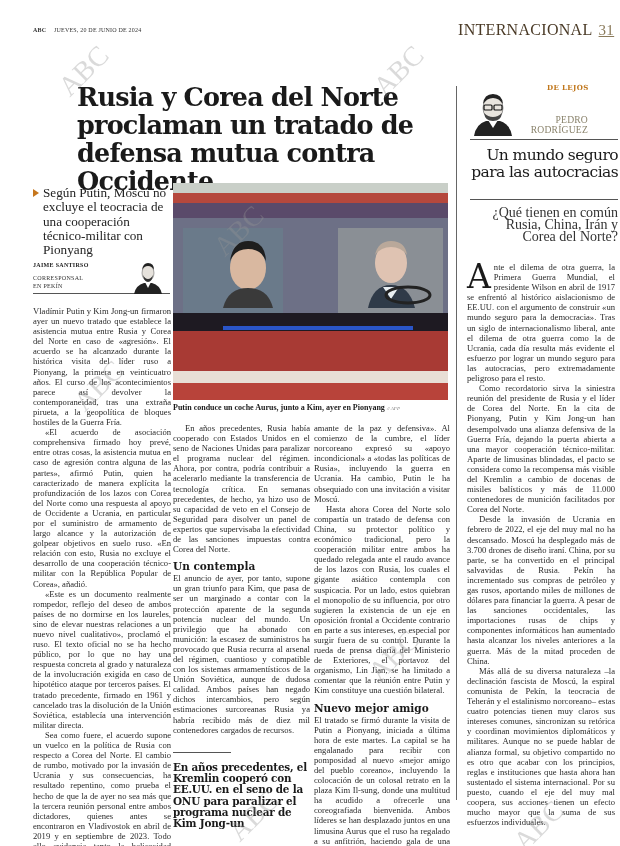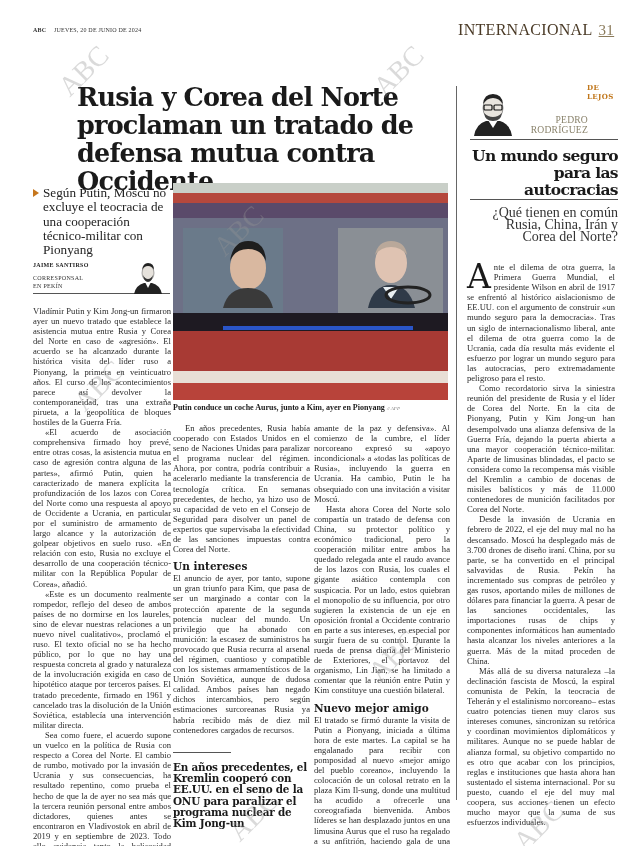--- a/index.html
+++ b/index.html
@@ -30,25 +30,25 @@
   .c2 { left: 173px; top: 423px; width: 137px; }
   .c3 { left: 314px; top: 423px; width: 136px; }
 
   .photo { position: absolute; left: 173px; top: 183px; width: 275px; height: 217px; overflow: hidden; background: #b8463c; }
   .caption { position: absolute; left: 173px; top: 403px; width: 278px; font-family: "Liberation Serif", serif; font-size: 8px; font-weight: bold; color: #1a1a1a; }
   .caption .credit { font-weight: normal; font-style: italic; font-size: 5px; color: #777; margin-left: 2px; }
   .pull-text { position: absolute; left: 173px; top: 762px; width: 137px; font-family: "DejaVu Serif", serif; font-size: 10.4px; line-height: 11.2px; font-weight: bold; color: #1a1a1a; letter-spacing: -0.2px; }
   .pull-rule { position: absolute; left: 173px; top: 752px; width: 58px; border-top: 1px solid #555; }
 
   .sidebar-line { position: absolute; left: 456px; top: 86px; width: 1px; height: 714px; background: #666; }
-  .op-tag { position: absolute; left: 547px; top: 83px; font-family: "DejaVu Serif", serif; font-weight: bold; font-size: 7px; color: #c0761a; letter-spacing: 0.4px; margin-left: 40px; }
+  .op-tag { position: absolute; left: 547px; top: 83px; font-family: "DejaVu Serif", serif; font-weight: bold; font-size: 7px; color: #c0761a; letter-spacing: 0.4px; }
   .op-photo { position: absolute; left: 468px; top: 86px; width: 50px; height: 50px; }
   .op-author { position: absolute; left: 510px; top: 115px; width: 78px; text-align: right; font-family: "Liberation Serif", serif; font-size: 9.6px; line-height: 10px; color: #8a836c; letter-spacing: 0.2px; }
   .op-rule1 { position: absolute; left: 470px; top: 139px; width: 148px; border-top: 1px solid #555; }
-  .op-title { position: absolute; left: 470px; top: 147px; width: 148px; text-align: right; font-family: "DejaVu Serif", serif; font-weight: bold; font-size: 15.5px; line-height: 17px; color: #1a1a1a; letter-spacing: -0.6px; }
+  .op-title { position: absolute; left: 470px; top: 147px; width: 148px; text-align: right; font-family: "DejaVu Serif", serif; font-weight: normal; font-size: 15.5px; line-height: 17px; color: #1a1a1a; letter-spacing: -0.6px; }
   .op-rule2 { position: absolute; left: 470px; top: 199px; width: 148px; border-top: 1px solid #555; }
   .op-deck { position: absolute; left: 470px; top: 207px; width: 148px; text-align: right; font-family: "Liberation Serif", serif; font-size: 14px; line-height: 12.2px; color: #333; }
   .c4 { left: 467px; top: 262px; width: 148px; }
   .dropcap { float: left; font-family: "DejaVu Serif", serif; font-size: 33px; line-height: 28px; margin: 1px 3px 0 0; color: #1a1a1a; }
 
   .watermark { position: absolute; font-family: "Liberation Serif", serif; font-size: 28px; color: rgba(150,150,150,0.35); transform: rotate(-45deg); pointer-events: none; }
 </style>
 </head>
 <body>
 
@@ -111,21 +111,21 @@
     <rect x="0" y="188" width="275" height="12" fill="#e8ded5"></rect>
     <rect x="0" y="200" width="275" height="17" fill="#b8433a"></rect>
   </svg>
 </div>
 <div class="caption">
   <span>Putin conduce un coche Aurus, junto a Kim, ayer en Pionyang</span><span class="credit">// AFP</span>
 </div>
 
 <div class="col c2">
   <p>En años precedentes, Rusia había cooperado con Estados Unidos en el seno de Naciones Unidas para paralizar el programa nuclear del régimen. Ahora, por contra, podría contribuir a acelerarlo mediante la transferencia de tecnología crítica. En semanas precedentes, de hecho, ya hizo uso de su capacidad de veto en el Consejo de Seguridad para disolver un panel de expertos que supervisaba la efectividad de las sanciones impuestas contra Corea del Norte.</p>
-  <h3>Un intereses</h3>
+  <h3>Un contempla</h3>
   <p class="noindent">El anuncio de ayer, por tanto, supone un gran triunfo para Kim, que pasa de ser un marginado a contar con la protección aparente de la segunda potencia nuclear del mundo. Un privilegio que ha abonado con munición: la escasez de suministros ha provocado que Rusia recurra al arsenal del régimen, cuantioso y compatible con los sistemas armamentísticos de la Unión Soviética, aunque de dudosa calidad. Ambos países han negado dichos intercambios, pero según estimaciones surcoreanas Rusia ya habría recibido más de diez mil contenedores cargados de recursos.</p>
 </div>
 <div class="pull-rule"></div>
 <div class="pull-text">En años precedentes, el Kremlin cooperó con EE.UU. en el seno de la ONU para paralizar el programa nuclear de Kim Jong-un</div>
 
 <div class="col c3">
   <p class="noindent">amante de la paz y defensiva». Al comienzo de la cumbre, el líder norcoreano expresó su «apoyo incondicional» a «todas las políticas de Rusia», incluyendo la guerra en Ucrania. Ha cambio, Putin le ha obsequiado con una invitación a visitar Moscú.</p>
   <p>Hasta ahora Corea del Norte solo compartía un tratado de defensa con China, su protector político y económico tradicional, pero la cooperación militar entre ambos ha quedado relegada ante el raudo avance de los lazos con Rusia, los cuales el gigante asiático contempla con suspicacia. Por un lado, estos quiebran el monopolio de su influencia, por otro sugieren la existencia de un eje en oposición frontal a Occidente contrario en parte a sus intereses, en especial por surgir fuera de su control. Durante la rueda de prensa diaria del Ministerio de Exteriores, el portavoz del organismo, Lin Jian, se ha limitado a comentar que la reunión entre Putin y Kim constituye una cuestión bilateral.</p>
   <h3>Nuevo mejor amigo</h3>
   <p class="noindent">El tratado se firmó durante la visita de Putin a Pionyang, iniciada a última hora de este martes. La capital se ha engalanado para recibir con pomposidad al nuevo «mejor amigo del pueblo coreano», incluyendo la colocación de un colosal retrato en la plaza Kim Il-sung, donde una multitud ha acudido a ofrecerle una coreografiada bienvenida. Ambos líderes se han desplazado juntos en una limusina Aurus que el ruso ha regalado a su anfitrión, haciendo gala de una camaradería a la vez nueva y antigua.</p>

